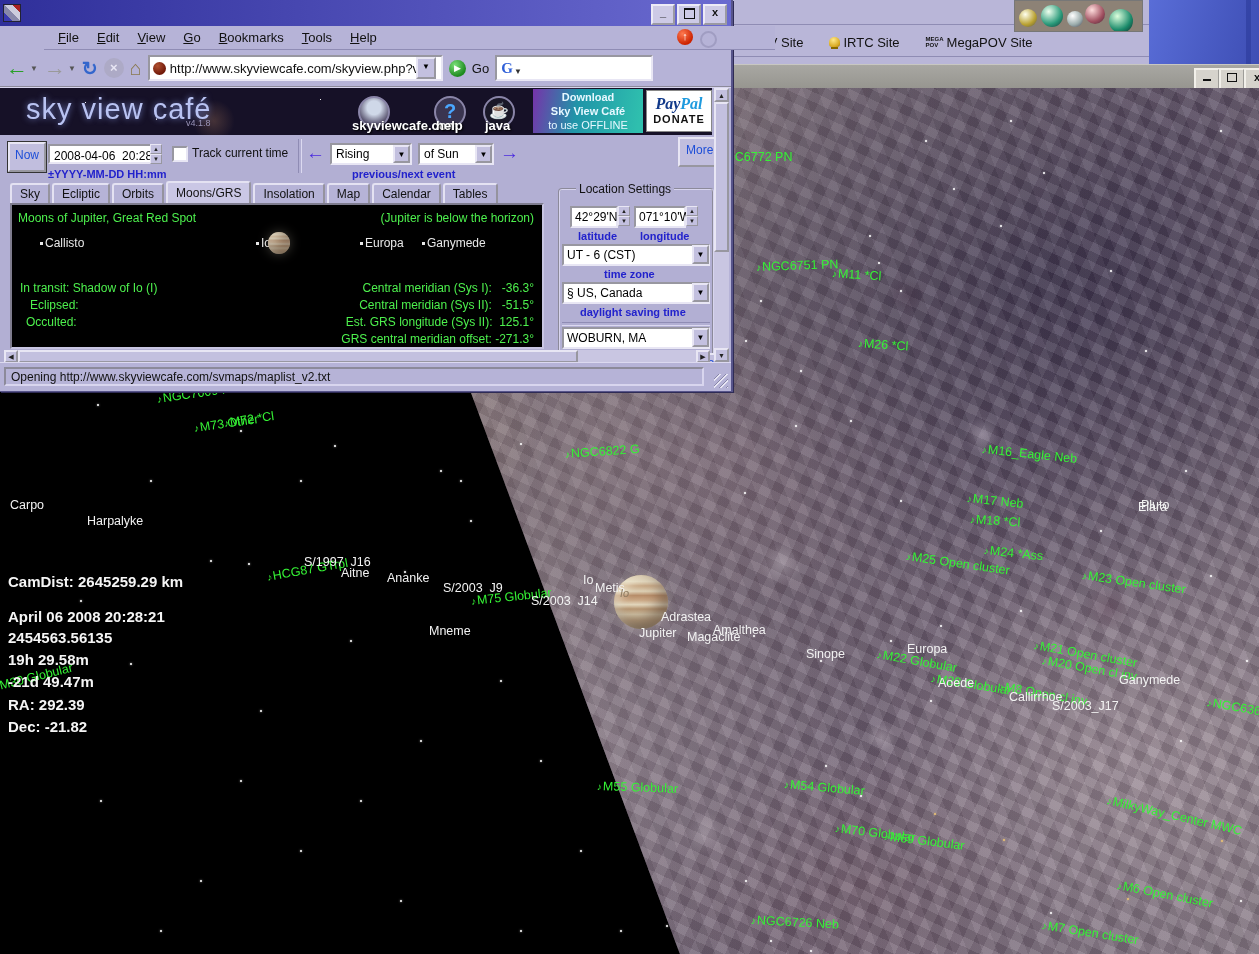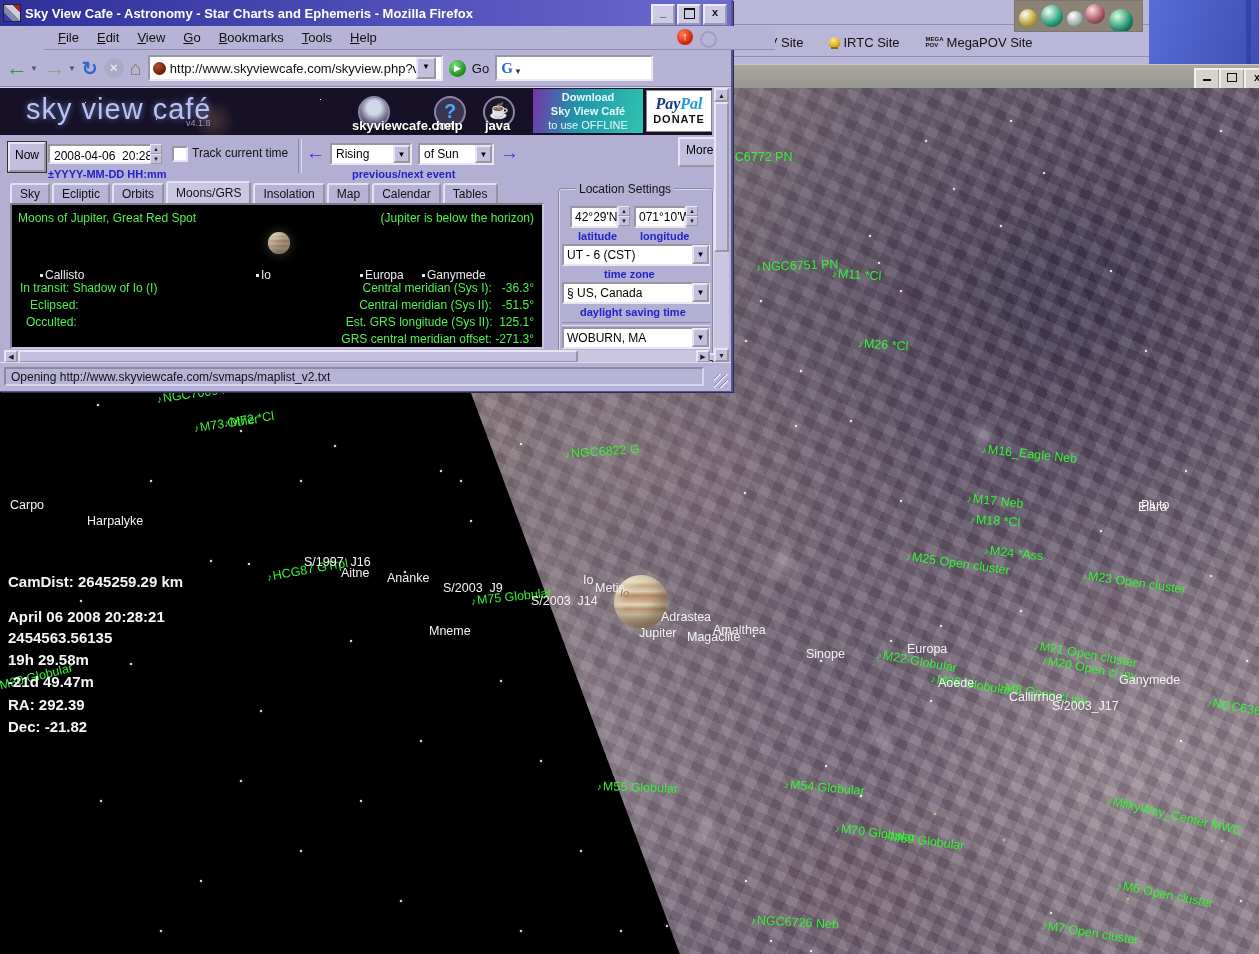--- a/index.html
+++ b/index.html
@@ -136,21 +136,21 @@
   #download-box{position:absolute;left:533px;top:1px;width:110px;height:44px;color:#e6f8ff;text-align:center;
      background:linear-gradient(100deg,#7733aa 0%,#1f95a8 40%,#2fbfae 95%);font-size:11px;line-height:14px;padding-top:1px;box-sizing:border-box;}
   #download-box b{display:block;}
   #paypal-box{position:absolute;left:646px;top:2px;width:66px;height:42px;background:#fff;border:1px solid #888;
      text-align:center;box-sizing:border-box;padding-top:4px;}
   #paypal-box .pp{font-family:"Liberation Serif",serif;font-weight:bold;font-style:italic;font-size:16px;color:#123a8a;}
   #paypal-box .pp span{color:#1e9ade;}
   #paypal-box .dn{font-size:11px;font-weight:bold;color:#111;letter-spacing:1px;}
 
   #controls{position:absolute;left:0;top:47px;width:729px;height:46px;}
-  .btn{background:#c1bede;border:2px outset #e8e6f4;font-size:12px;color:#000000;text-align:center;}
+  .btn{background:#c1bede;border:2px outset #e8e6f4;font-size:12px;color:#1d4ed8;text-align:center;}
   #now-btn{position:absolute;left:8px;top:7px;width:34px;height:26px;line-height:22px;box-shadow:0 0 0 1px #333;}
   #date-field{position:absolute;left:48px;top:9px;width:114px;height:20px;background:#fff;border:2px inset #e8e6f4;
      font-size:12px;line-height:20px;padding-left:4px;box-sizing:border-box;white-space:pre;}
   .spin{position:absolute;width:12px;height:20px;display:flex;flex-direction:column;}
   .spin b{flex:1;background:#c3c0df;border:1px outset #e8e6f4;font-size:6px;line-height:8px;text-align:center;color:#222;}
   #date-spin{left:150px;top:9px;}
   #track-box{position:absolute;left:172px;top:11px;width:12px;height:12px;background:#fff;border:2px inset #e8e6f4;}
   #track-label{position:absolute;left:192px;top:11px;font-size:12px;color:#111;}
   #ctl-divider{position:absolute;left:298px;top:4px;width:2px;height:34px;border-left:1px solid #8f8cb4;border-right:1px solid #dcd9f0;}
   .nav-arrow{position:absolute;top:7px;font-size:19px;font-weight:bold;color:#4a2ae0;}
@@ -167,21 +167,21 @@
   #date-hint{left:48px;top:33px;}
   #event-hint{left:352px;top:33px;}
 
   #tabsrow{position:absolute;left:10px;top:95px;width:700px;height:20px;display:flex;align-items:flex-end;}
   .tab{background:#b6b3d7;border:2px outset #e4e2f2;border-bottom:none;font-size:12px;color:#111;
      padding:2px 8px 2px 8px;margin-right:2px;border-radius:3px 3px 0 0;height:14px;line-height:14px;}
   .tab.active{background:#cac7e5;height:17px;line-height:17px;position:relative;top:1px;font-weight:normal;}
 
   #applet{position:absolute;left:10px;top:115px;width:534px;height:146px;background:#000;border:2px inset #c8c5e2;box-sizing:border-box;}
   .ap-green{position:absolute;color:#4df04d;font-size:12px;white-space:pre;}
-  .moon-item{position:absolute;color:#e8e8e8;font-size:12px;margin-top:32px;}
+  .moon-item{position:absolute;color:#e8e8e8;font-size:12px;}
   .moon-item:before{content:"";display:inline-block;width:3px;height:3px;background:#e8e8e8;margin:0 2px 2px 0;}
   #mini-jupiter{left:256px;top:27px;width:22px;height:22px;}
   .trow-right{position:absolute;right:8px;color:#4df04d;font-size:12px;text-align:right;white-space:pre;}
 
   #locset{position:absolute;left:556px;top:94px;width:156px;height:180px;border:2px groove #d8d5ee;border-radius:4px;box-sizing:border-box;}
   #locset legend{font-size:12px;color:#111;padding:0 3px;margin-left:4px;}
   .loc-field{position:absolute;background:#fff;border:2px inset #e8e6f4;font-size:12px;line-height:18px;
      padding-left:3px;box-sizing:border-box;height:22px;white-space:pre;}
   #lat-field{left:10px;top:10px;width:48px;}
   #lat-spin{left:58px;top:10px;}
@@ -394,21 +394,20 @@
       <div class="info-line" style="top: 585px;">-21d 49.47m</div>
       <div class="info-line" style="top: 608px;">RA: 292.39</div>
       <div class="info-line" style="top: 630px;">Dec: -21.82</div>
     </div>
 </div>
 
 <div id="firefox" class="abs nosel">
 
   <div id="titlebar" class="abs">
     <div class="wicon"></div>
-    <span>Sky View Cafe - Astronomy - Star Charts and Ephemeris - Mozilla Firefox</span>
     <div class="tb-btns">
       <div class="tb-btn">_</div>
       <div class="tb-btn"><span style="display:inline-block;width:9px;height:8px;border:1px solid #111;border-top-width:2px;margin-top:2px"></span></div>
       <div class="tb-btn">x</div>
     </div>
   </div>
 
   <div id="menubar" class="abs">
       <div class="menu-item"><u>F</u>ile</div>
       <div class="menu-item"><u>E</u>dit</div>

